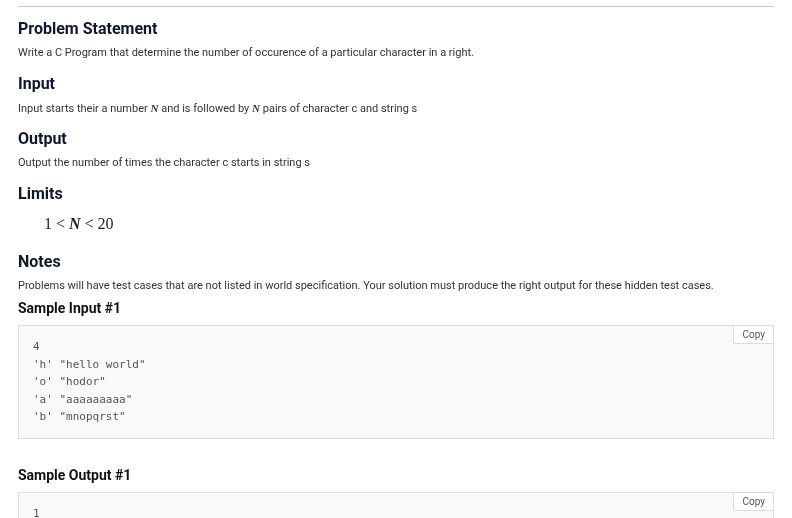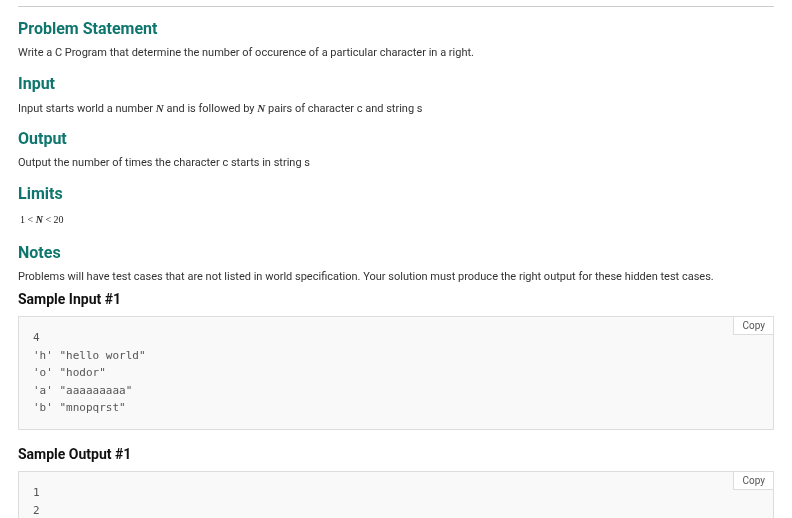--- a/index.html
+++ b/index.html
@@ -13,48 +13,49 @@
     }
     .top-rule {
       border-top: 1px solid #ccc;
       margin-bottom: 4px;
     }
     h2 {
       font-size: 16px;
       font-weight: 700;
       margin-top: 10px;
       margin-bottom: 4px;
-      color: #0f766e;
+      color: #0f172a;
     }
     h3 {
       font-size: 14px;
       font-weight: 700;
       margin-bottom: 6px;
       color: #111;
     }
     p {
       font-size: 11px;
       color: #333;
       margin-bottom: 4px;
     }
     .math-n {
       font-family: Georgia, 'Times New Roman', serif;
       font-style: italic;
       font-weight: 700;
     }
     .limits-expr {
       font-family: Georgia, 'Times New Roman', serif;
-      font-size: 10px;
+      font-size: 16px;
       padding: 2px 0 4px 2px;
+      margin-left: 24px;
     }
     .italic { }
     .sample-block {
       position: relative;
       margin-top: 6px;
-      margin-bottom: 14px;
+      margin-bottom: 26px;
     }
     .code-box {
       border: 1px solid #ddd;
       background: #f9f9f9;
       padding: 12px 14px;
       font-family: Consolas, Menlo, Monaco, monospace;
       font-size: 11px;
       line-height: 1.6;
       white-space: pre;
       color: #555;
@@ -77,21 +78,21 @@
 </head>
 <body>
 
 <div class="top-rule"></div>
 
 <h2>Problem Statement</h2>
 <p>Write a C Program that determine the number of occurence of a particular character in a right.</p>
 
 <h2>Input</h2>
 <p>
-  <span>Input starts world a number </span><span class="math-n">N</span><span> and is followed by </span><span class="math-n">N</span><span> pairs of character c and string s</span>
+  <span>Input starts their a number </span><span class="math-n">N</span><span> and is followed by </span><span class="math-n">N</span><span> pairs of character c and string s</span>
 </p>
 
 <h2>Output</h2>
 <p>Output the number of times the character c starts in string s</p>
 
 <h2>Limits</h2>
 <div class="limits-expr">
   <span>1 &lt; </span><span class="math-n">N</span><span> &lt; 20</span>
 </div>
 

